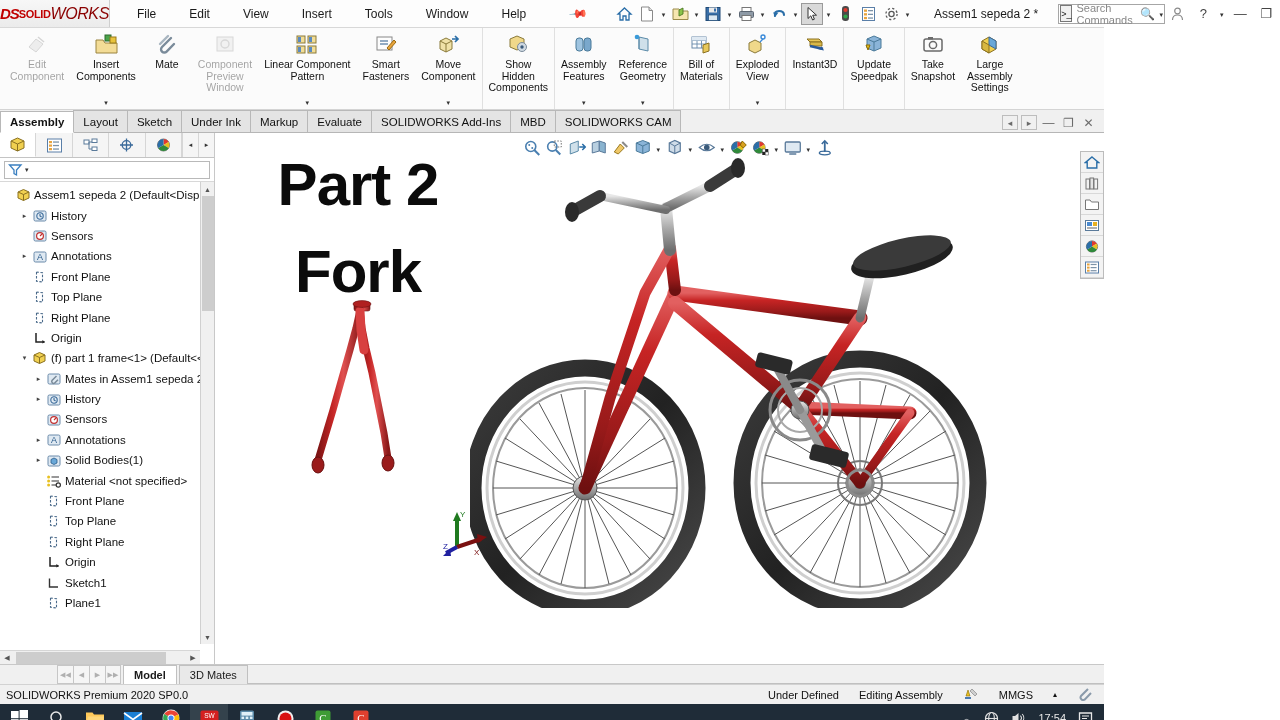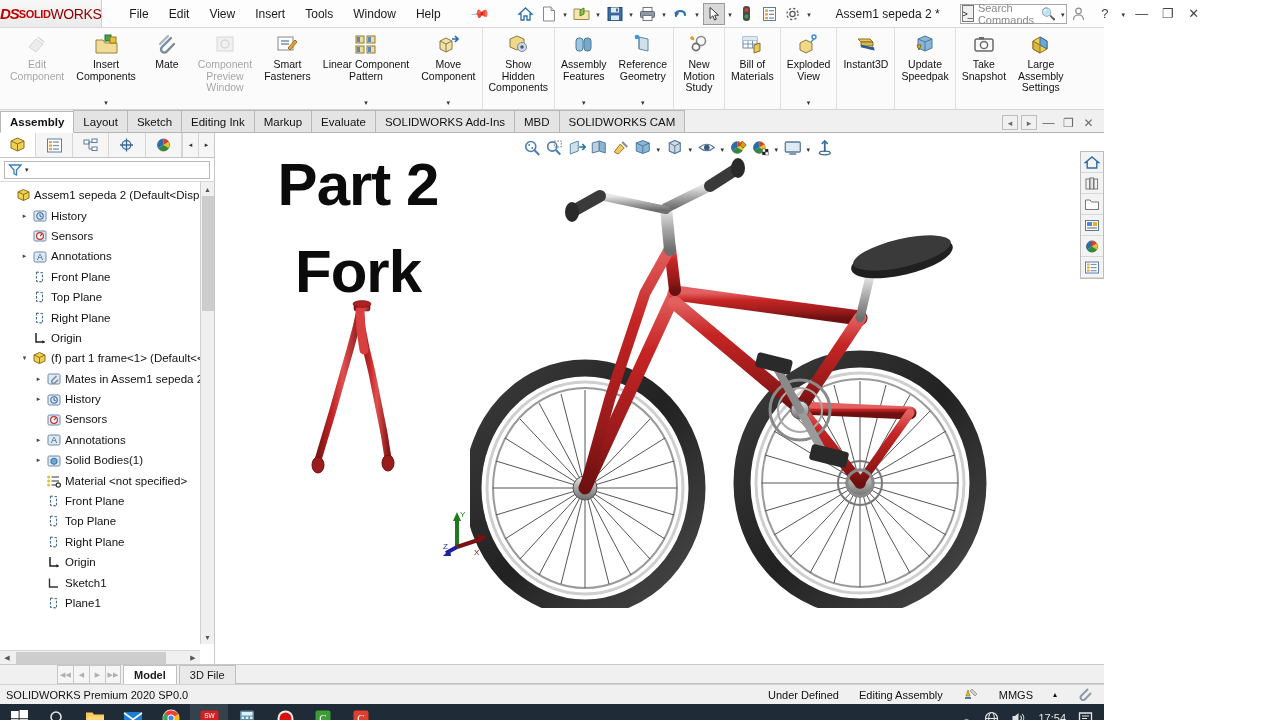--- a/index.html
+++ b/index.html
@@ -17,22 +17,22 @@
     height:28px; background:#fdfdfd; display:flex; align-items:center;
     border-bottom:1px solid #d8d8d8; position:relative;
   }
   .sw-logo {
     width:152px; height:27px; display:flex; align-items:center; justify-content:center;
     background:linear-gradient(to bottom,#f7f7f7,#ebebeb);
     border-right:1px solid #cfcfcf; position:relative;
   }
   .sw-logo .ds { color:#c00000; font-weight:bold; font-size:15px; font-style:italic; letter-spacing:-1px;}
   .sw-logo .sw1 { color:#c00000; font-weight:bold; font-size:11px; letter-spacing:-.4px;}
-  .sw-logo .sw2 { color:#8a0000; font-weight:normal; font-size:14px; letter-spacing:-.4px;}
-  .menu { display:flex; align-items:center; gap:2px; margin-left:18px; }
+  .sw-logo .sw2 { color:#8a0000; font-weight:normal; font-size:16px; letter-spacing:-.4px;font-style:italic;}
+  .menu { display:flex; align-items:center; gap:15px; margin-left:18px; }
   .menu span {
     padding:4px 9px; font-size:12px; color:#1a1a1a; cursor:default;
   }
   .pin {
     margin-left:12px; color:#2b7fc4; font-size:14px; transform:rotate(40deg);
   }
   .qat { display:flex; align-items:center; gap:1px; margin-left:18px; }
   .qbtn {
     width:22px; height:22px; display:flex; align-items:center; justify-content:center;
     cursor:default; position:relative;
@@ -347,30 +347,20 @@
         <div class="ricon">
           <svg width="22" height="23" viewBox="0 0 22 23">
               <rect x="3" y="4" width="16" height="14" fill="#e2e2e2" stroke="#a0a0a0"></rect>
               <circle cx="11" cy="11" r="4" fill="none" stroke="#a0a0a0" stroke-width="1.4"></circle>
             </svg>
         </div>
         <div class="rlabel">Component<br>Preview<br>Window</div>
       </div>
       <div class="rbtn">
         <div class="ricon">
-          <svg width="24" height="23" viewBox="0 0 24 23">
-              <rect x="3" y="4" width="15" height="13" fill="#fdfdfd" stroke="#888"></rect>
-              <path d="M6 8 H14 M6 11 H14" stroke="#7090b0" stroke-width="1.3"></path>
-              <path d="M13 15 L20 7 L22 9 L15 17 Z" fill="#e8a43c" stroke="#9a6a10"></path>
-            </svg>
-        </div>
-        <div class="rlabel">Smart<br>Fasteners</div>
-      </div>
-      <div class="rbtn">
-        <div class="ricon">
           <svg width="26" height="23" viewBox="0 0 26 23">
               <g stroke="#8a7a3a" fill="#f2dd96">
                 <rect x="3" y="3" width="8" height="7"></rect>
                 <rect x="14" y="3" width="8" height="7"></rect>
                 <rect x="3" y="13" width="8" height="7"></rect>
                 <rect x="14" y="13" width="8" height="7"></rect>
               </g>
               <g fill="#5a8ac0">
                 <rect x="4" y="4" width="3" height="5"></rect>
                 <rect x="15" y="4" width="3" height="5"></rect>
@@ -378,20 +368,30 @@
                 <rect x="15" y="14" width="3" height="5"></rect>
               </g>
             </svg>
         </div>
         <div class="rlabel">Linear Component<br>Pattern</div>
         <div class="rcaret">▾</div>
       </div>
       <div class="rbtn">
         <div class="ricon">
           <svg width="24" height="23" viewBox="0 0 24 23">
+              <rect x="3" y="4" width="15" height="13" fill="#fdfdfd" stroke="#888"></rect>
+              <path d="M6 8 H14 M6 11 H14" stroke="#7090b0" stroke-width="1.3"></path>
+              <path d="M13 15 L20 7 L22 9 L15 17 Z" fill="#e8a43c" stroke="#9a6a10"></path>
+            </svg>
+        </div>
+        <div class="rlabel">Smart<br>Fasteners</div>
+      </div>
+      <div class="rbtn">
+        <div class="ricon">
+          <svg width="24" height="23" viewBox="0 0 24 23">
               <path d="M4 8 L10 5 L16 8 L16 16 L10 19 L4 16 Z" fill="#f0e2a8" stroke="#8a7a3a"></path>
               <path d="M4 8 L10 11 L16 8 M10 11 L10 19" fill="none" stroke="#8a7a3a"></path>
               <path d="M16 6 L22 6 M19 3 L22 6 L19 9" fill="none" stroke="#2a6ea8" stroke-width="1.7"></path>
             </svg>
         </div>
         <div class="rlabel">Move<br>Component</div>
         <div class="rcaret">▾</div>
       </div>
     </div>
 
@@ -425,32 +425,20 @@
               <path d="M8 4 L17 6 L17 18 L8 16 Z" fill="#cfe0ea" stroke="#5a8aa8"></path>
               <path d="M8 4 L8 16" stroke="#5a8aa8"></path>
               <circle cx="6" cy="4" r="2.3" fill="#3a9ad9"></circle>
             </svg>
         </div>
         <div class="rlabel">Reference<br>Geometry</div>
         <div class="rcaret">▾</div>
       </div>
     </div>
 
-    <div class="rgroup">
-      <div class="rbtn">
-        <div class="ricon">
-          <svg width="24" height="23" viewBox="0 0 24 23">
-              <circle cx="14" cy="8" r="4.5" fill="none" stroke="#8a8a8a" stroke-width="1.6"></circle>
-              <circle cx="9" cy="14" r="3.6" fill="none" stroke="#6a6a6a" stroke-width="1.6"></circle>
-              <path d="M4 4 L7 7 M5 3 L5 7 M3 5 L7 5" stroke="#d8a020" stroke-width="1.4"></path>
-            </svg>
-        </div>
-        <div class="rlabel">New<br>Motion<br>Study</div>
-      </div>
-    </div>
 
     <div class="rgroup">
       <div class="rbtn">
         <div class="ricon">
           <svg width="24" height="23" viewBox="0 0 24 23">
               <rect x="3" y="4" width="14" height="11" fill="#fff" stroke="#6a8aaa"></rect>
               <path d="M3 7.5 H17 M3 11 H17 M8 4 V15 M12.5 4 V15" stroke="#6a8aaa" stroke-width=".9"></path>
               <rect x="3" y="4" width="14" height="3.5" fill="#dfe9f2"></rect>
               <path d="M14 12 L20 10 L20 18 L14 20 Z" fill="#e8c85a" stroke="#8a7020"></path>
             </svg>
@@ -521,21 +509,21 @@
         </div>
         <div class="rlabel">Large<br>Assembly<br>Settings</div>
       </div>
     </div>
   </div>
 
   <div class="tabrow">
     <div class="tab active">Assembly</div>
     <div class="tab">Layout</div>
     <div class="tab">Sketch</div>
-    <div class="tab">Editing Ink</div>
+    <div class="tab">Under Ink</div>
     <div class="tab">Markup</div>
     <div class="tab">Evaluate</div>
     <div class="tab">SOLIDWORKS Add-Ins</div>
     <div class="tab">MBD</div>
     <div class="tab">SOLIDWORKS CAM</div>
     <div class="tabrow-right">
       <div class="twbtn">◂</div>
       <div class="twbtn">▸</div>
       <div class="twbtn plain">—</div>
       <div class="twbtn plain">❐</div>
@@ -1143,21 +1131,21 @@
   </div>
 
   <div class="bottomtabs">
     <div class="navbtns">
       <div class="navb">◀◀</div>
       <div class="navb">◀</div>
       <div class="navb">▶</div>
       <div class="navb">▶▶</div>
     </div>
     <div class="btab active">Model</div>
-    <div class="btab inactive">3D File</div>
+    <div class="btab inactive">3D Mates</div>
     <div class="btab-fill"></div>
   </div>
 
   <div class="statusbar">
     <span>SOLIDWORKS Premium 2020 SP0.0</span>
     <div class="st-right">
       <span>Under Defined</span>
       <span>Editing Assembly</span>
       <span>
         <svg width="16" height="15" viewBox="0 0 16 15">

